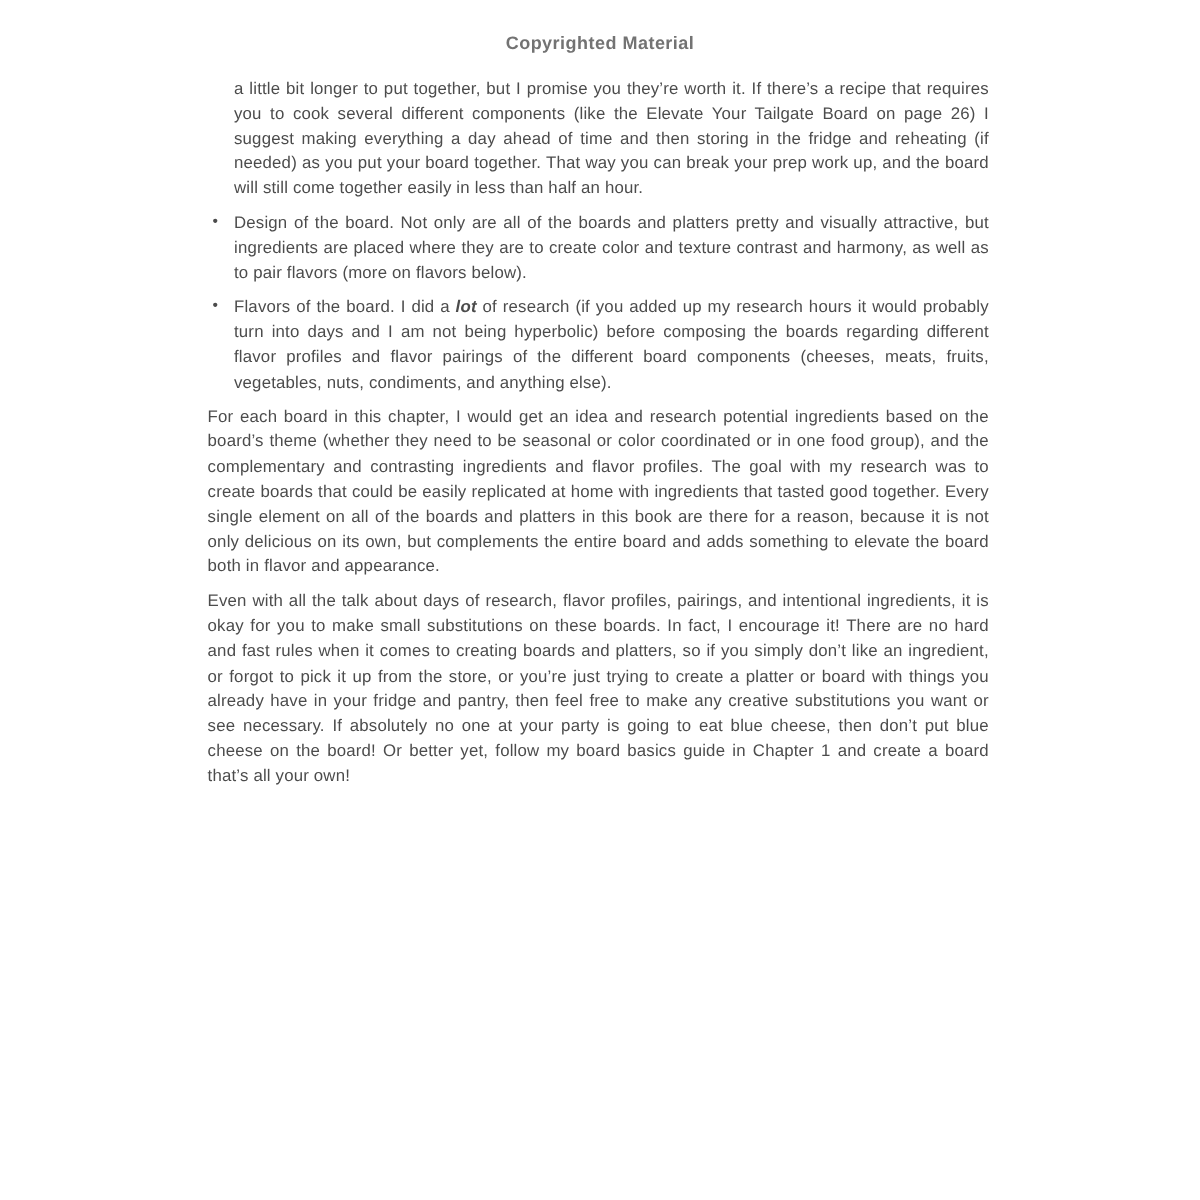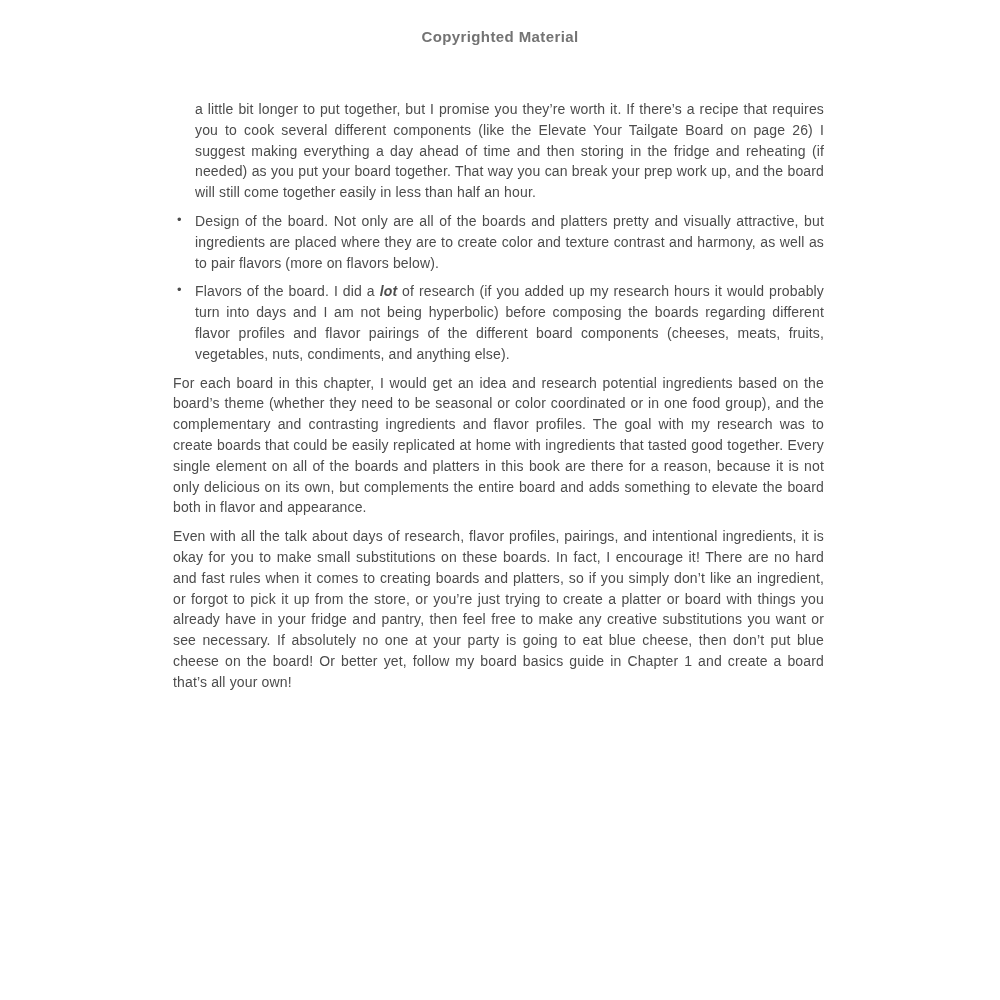--- a/index.html
+++ b/index.html
@@ -31,21 +31,20 @@
   .content {
     position: absolute;
     left: 173px;
     top: 63px;
     width: 651px;
     color: #4c4c4c;
     font-size: 14px;
     line-height: 20.8px;
     letter-spacing: 0.15px;
     text-align: justify;
-    margin-top: 36px;
   }
   .block { margin: 0 0 8px 0; }
   .cont-para { margin-left: 22px; }
   .bullet-item {
     position: relative;
     padding-left: 22px;
   }
   .bullet-marker {
     position: absolute;
     left: 4px;

